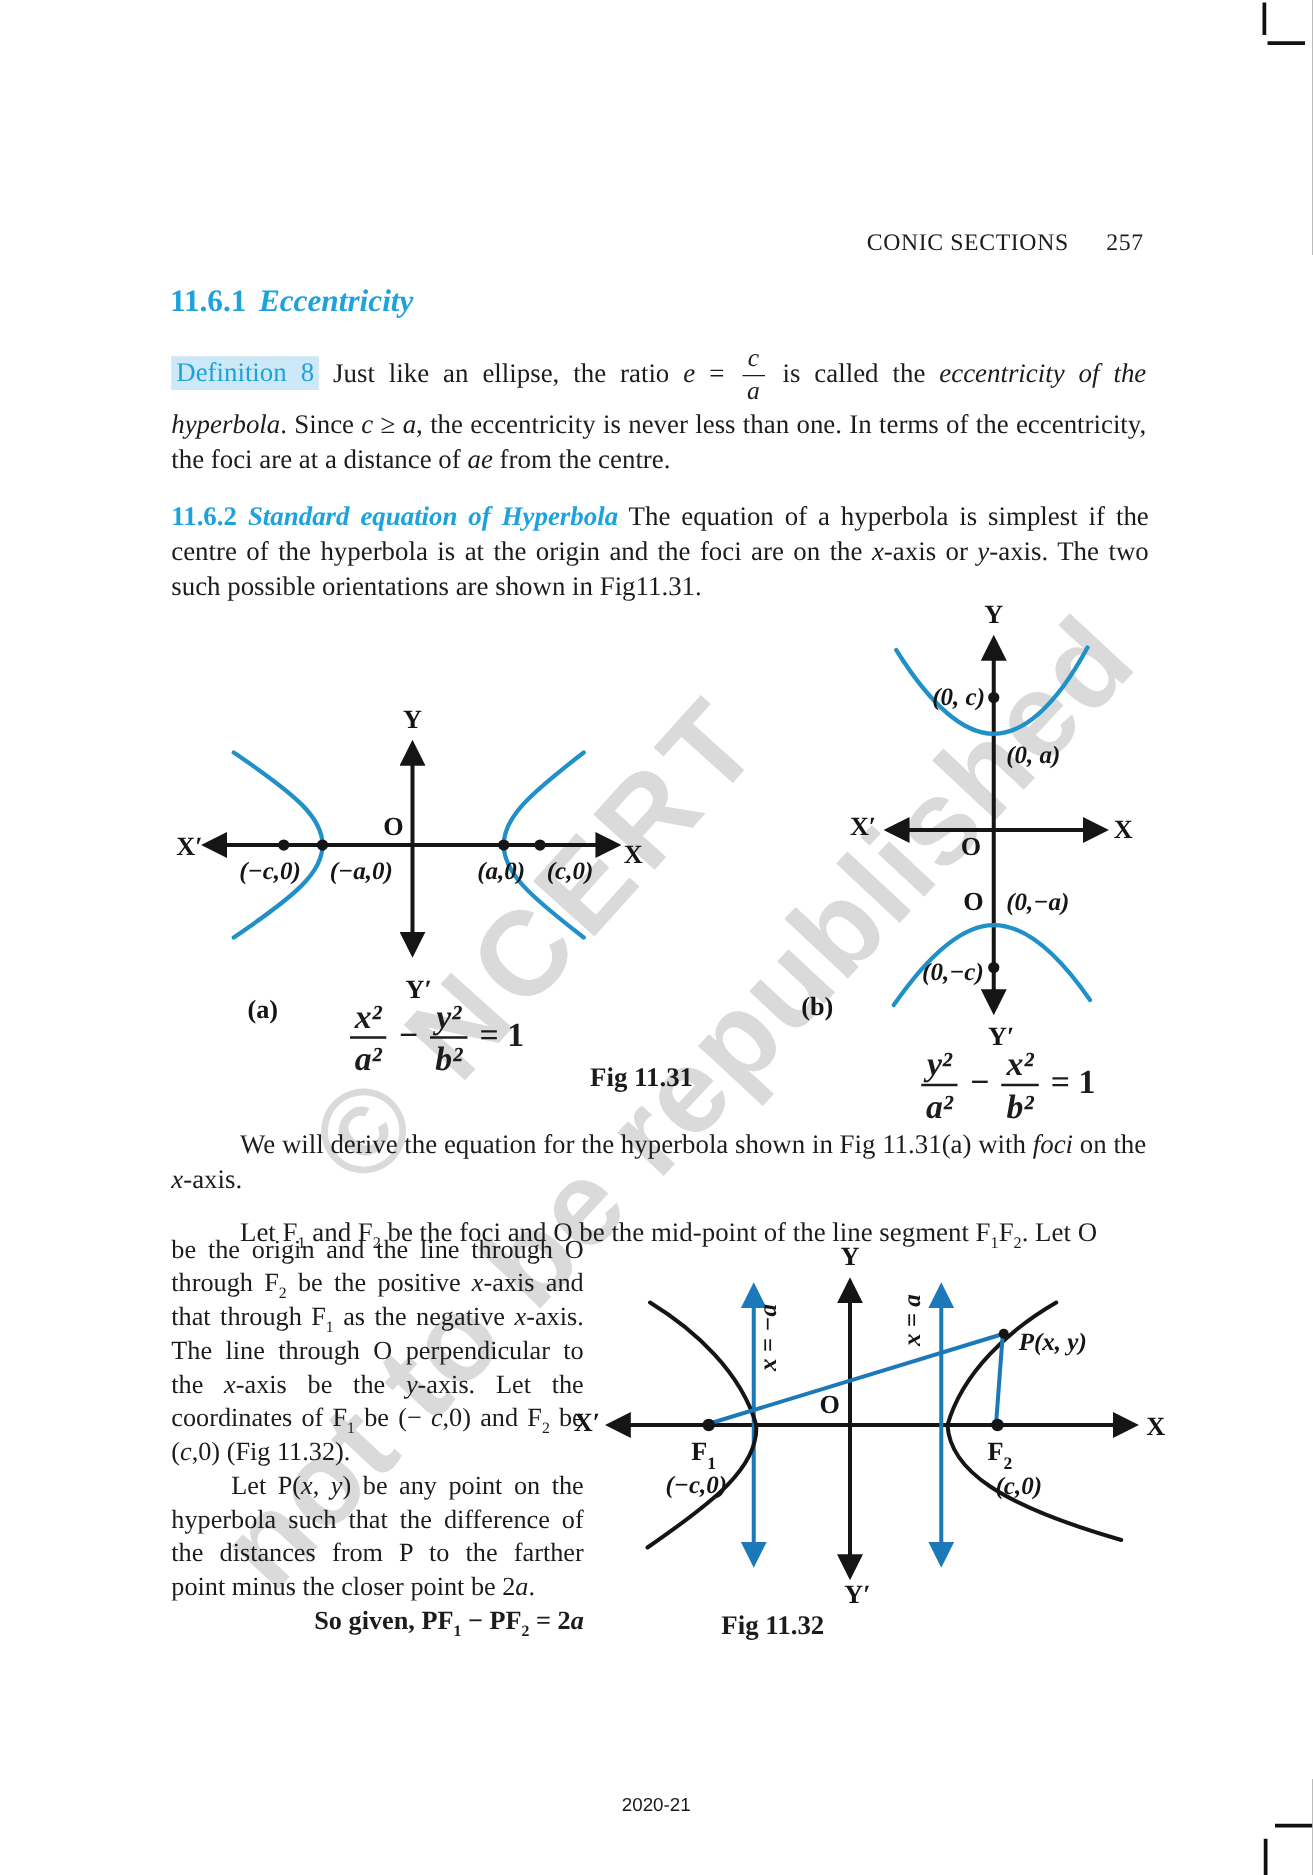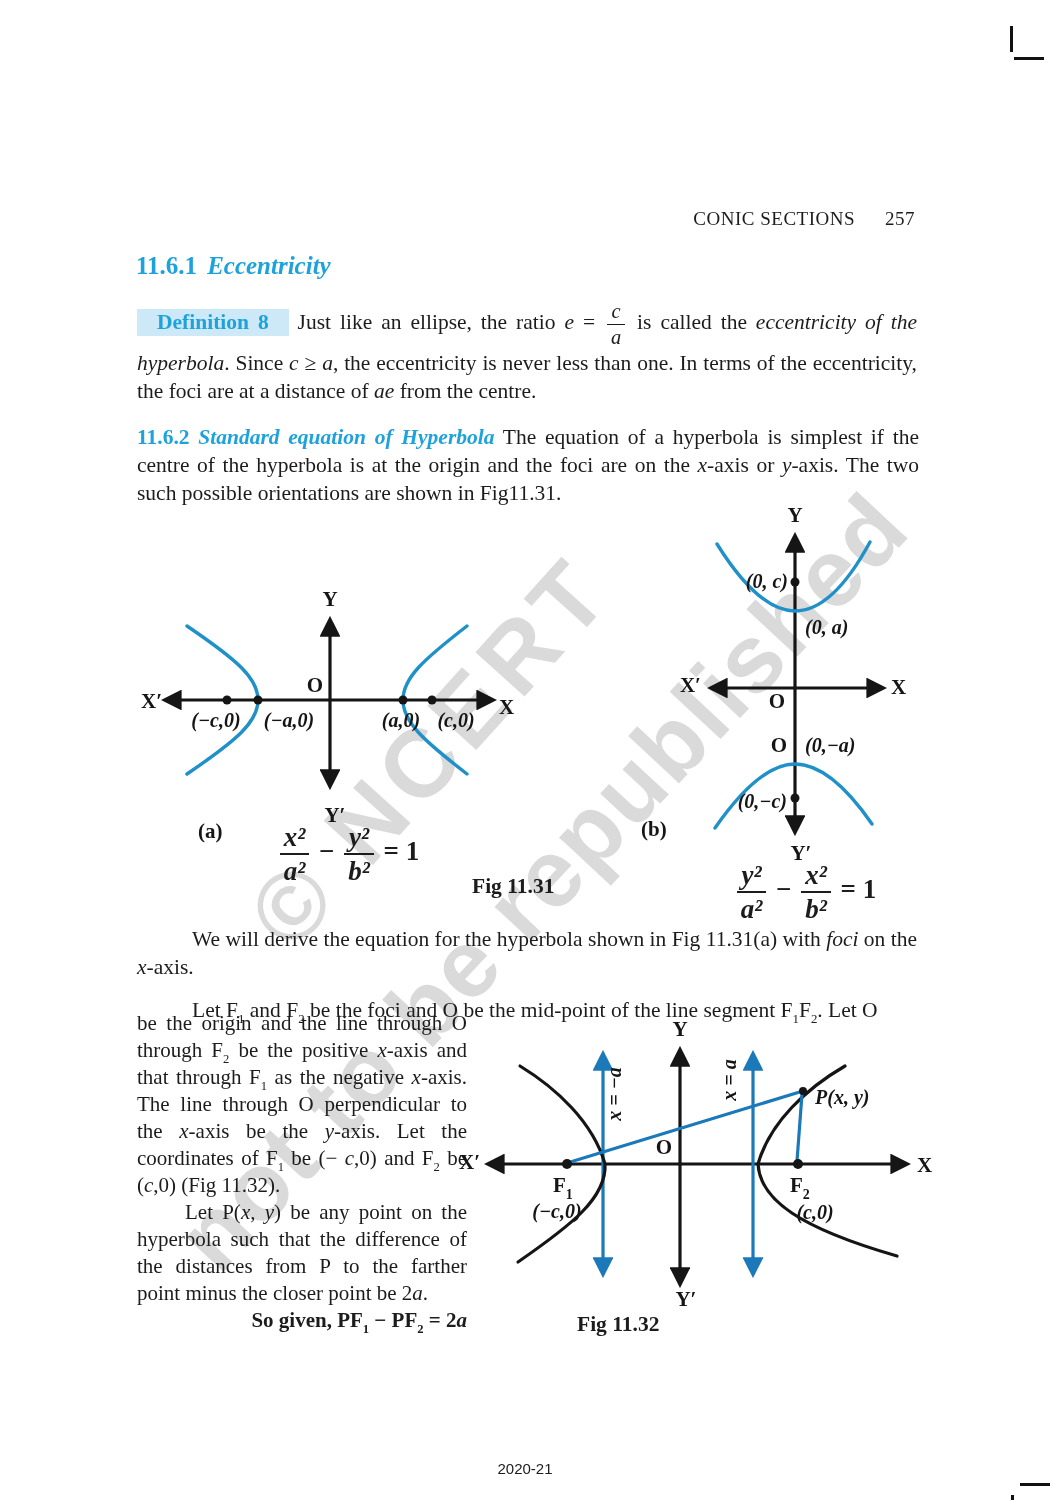--- a/index.html
+++ b/index.html
@@ -8,21 +8,21 @@
     --ink:#1c1c1c;
     --curve:#2090c8;
     --blueline:#1b79ba;
   }
   html,body{margin:0;padding:0;background:#888;}
   .page{
     position:relative;width:1050px;height:1500px;background:#ffffff;
     margin:0 auto;overflow:hidden;
     font-family:"Liberation Serif","DejaVu Serif",serif;color:var(--ink);
   }
-  .content{position:absolute;inset:0;z-index:2;margin-top:24px;}
+  .content{position:absolute;inset:0;z-index:2;}
   
   .wm{position:absolute;z-index:1;white-space:nowrap;color:#dadada;
       font-family:"Liberation Sans","DejaVu Sans",sans-serif;font-weight:bold;}
   .wm1{left:430px;top:752px;transform:translate(-50%,-50%) rotate(-48deg);font-size:96px;letter-spacing:8px;}
   .wm2{left:542px;top:882px;transform:translate(-50%,-50%) rotate(-47deg);font-size:96px;letter-spacing:2px;}
   
   .crop{position:absolute;background:#111;z-index:3;}
   
   .abs{position:absolute;}
   .runhead{top:184px;left:137px;width:778px;text-align:right;font-size:19px;letter-spacing:.5px;}
@@ -34,21 +34,21 @@
   .p-s2{top:399px;left:137px;width:782px;}
   .p-derive{top:901px;left:137px;width:780px;text-indent:55px;}
   .p-foci{top:972px;left:137px;width:782px;text-indent:55px;}
   .leftcol{top:986px;left:137px;width:330px;}
   .leftcol .para{position:static;line-height:27px;font-size:21px;}
   .p-ind{text-indent:48px;}
   
   .i{font-style:italic;}
   .r{font-style:normal;}
   .sub{font-size:.6em;vertical-align:-.45em;line-height:0;}
-  .defbadge{color:var(--accent);font-weight:bold;background:var(--hl);padding:1px 20px 2px;}
+  .defbadge{color:var(--accent);font-weight:normal;background:var(--hl);padding:1px 4px 2px;}
   .blue-b{color:var(--accent);font-weight:bold;}
   .blue-bi{color:var(--accent);font-weight:bold;font-style:italic;}
   
   .frac{display:inline-block;vertical-align:middle;text-align:center;margin:0 3px;line-height:1.12;}
   .frac .num{display:block;border-bottom:1.8px solid var(--ink);padding:0 4px 1px;font-style:italic;}
   .frac .den{display:block;padding:1px 4px 0;font-style:italic;}
   .para .frac{font-size:.95em;}
   
   .equation{position:absolute;font-weight:bold;font-style:italic;font-size:27px;text-align:center;}
   .equation .frac .num{border-bottom-width:2.2px;}

